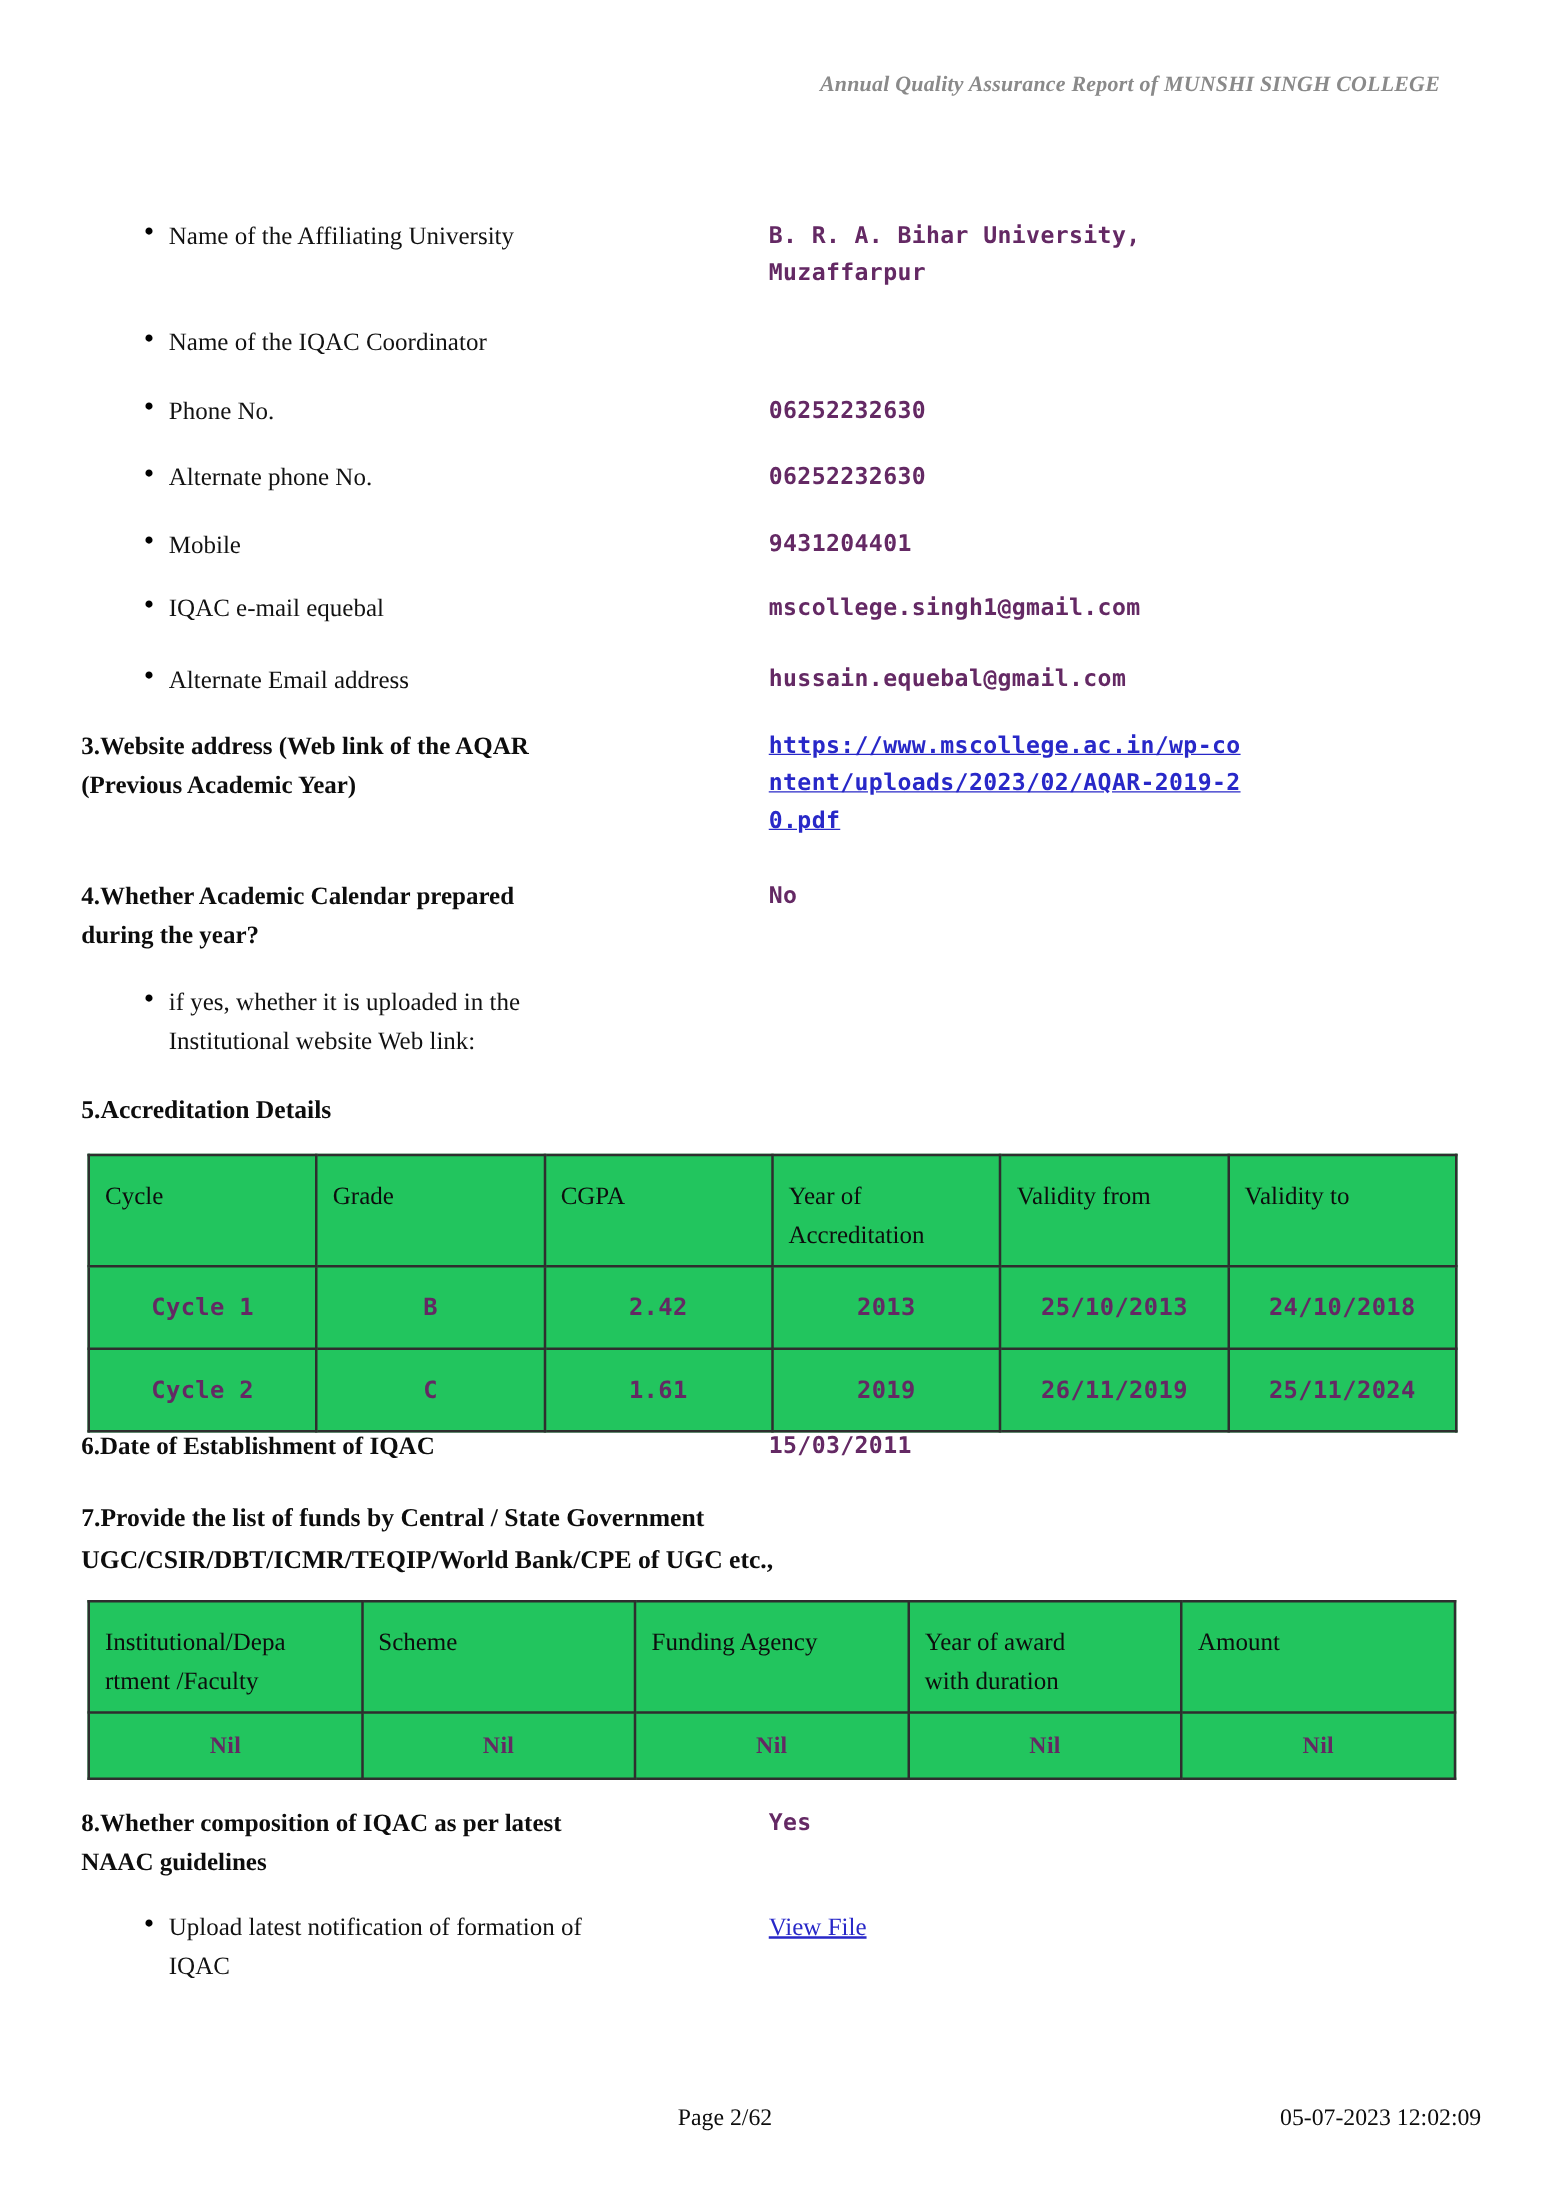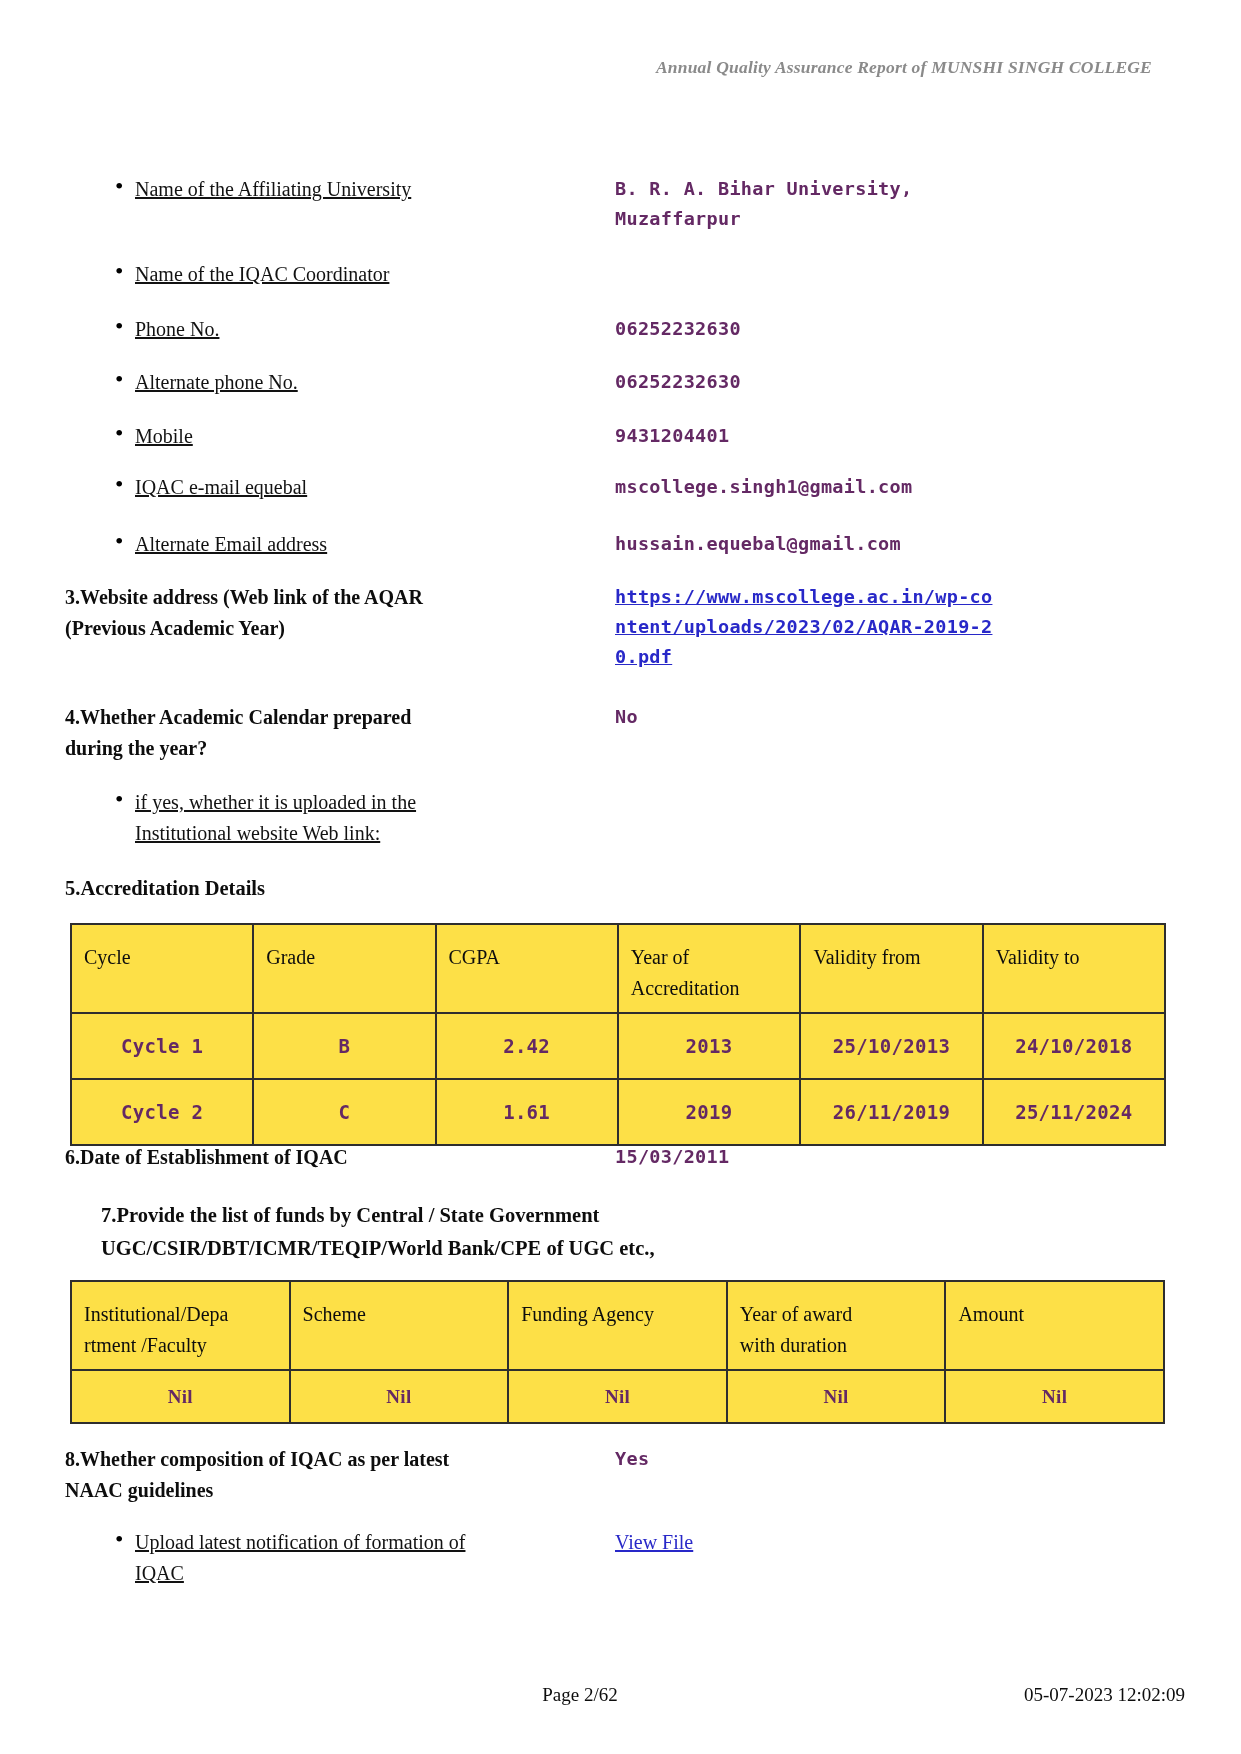--- a/index.html
+++ b/index.html
@@ -7,36 +7,36 @@
     width:1241px;height:1754px;background:#ffffff;position:relative;
     font-family:"Liberation Serif",serif;color:#121212;overflow:hidden;
   }
   .abs{position:absolute;}
   .hdr{
     top:57px;left:0;width:1152px;text-align:right;
     font-weight:bold;font-size:17.5px;color:#8a8a8a;letter-spacing:.2px;font-style:italic;
   }
   .row{left:65px;width:1112px;display:flex;align-items:flex-start;}
   .lbl{width:550px;box-sizing:border-box;font-size:20px;line-height:31px;white-space:pre-line;}
-  .lbl.bullet{padding-left:70px;position:relative;text-decoration:underline;}
+  .lbl.bullet{padding-left:70px;position:relative;}
   .lbl.bullet::before{content:"\2022";position:absolute;left:50px;top:-3px;font-size:24px;color:#000;}
   .lbl.bold, .headline{font-weight:bold;color:#0d0d0d;}
   .headline{font-size:20.5px;line-height:33px;white-space:pre-line;}
   .val{
     width:562px;font-family:"DejaVu Sans Mono",monospace;font-weight:bold;
     font-size:18.5px;line-height:29.5px;color:#642964;white-space:pre-line;
     letter-spacing:.3px;
   }
   a.mono-link{
     font-family:"DejaVu Sans Mono",monospace;font-weight:bold;font-size:18.5px;
     line-height:30px;color:#2828C8;text-decoration:underline;white-space:pre-line;
     letter-spacing:.3px;cursor:pointer;
   }
   a.serif-link{font-size:20px;line-height:31px;color:#2828C8;text-decoration:underline;cursor:pointer;}
-  table{border-collapse:collapse;table-layout:fixed;background:#fde047;}
+  table{border-collapse:collapse;table-layout:fixed;background:#22c55e;}
   th,td{border:2px solid #2e2e2e;box-sizing:border-box;}
   th{
     font-weight:normal;font-size:20px;text-align:left;vertical-align:top;
     padding:17px 12px 8px 12px;line-height:31px;white-space:pre-line;color:#0d0d0d;
   }
   td{
     font-family:"DejaVu Sans Mono",monospace;font-weight:bold;font-size:19px;
     color:#642964;text-align:center;vertical-align:middle;letter-spacing:.3px;
   }
   #table1 td{height:66px;}
@@ -133,21 +133,21 @@
     <td>25/11/2024</td>
   </tr>
 </tbody>
   </table>
 
 <div class="abs row" style="top:1142px;">
   <div class="lbl bold">6.Date of Establishment of IQAC</div>
   <div class="val">15/03/2011</div>
 </div>
 
-<div class="abs headline" style="top:1199px;left:65px;width:1110px;margin-left:36px;">7.Provide the list of funds by Central / State Government
+<div class="abs headline" style="top:1199px;left:65px;width:1110px;">7.Provide the list of funds by Central / State Government
 UGC/CSIR/DBT/ICMR/TEQIP/World Bank/CPE of UGC etc.,</div>
 
 <table id="table2" class="abs" style="top:1280px;left:70px;width:1095px;">
   <colgroup>
       <col style="width:20%">
       <col style="width:20%">
       <col style="width:20%">
       <col style="width:20%">
       <col style="width:20%">
     </colgroup>

